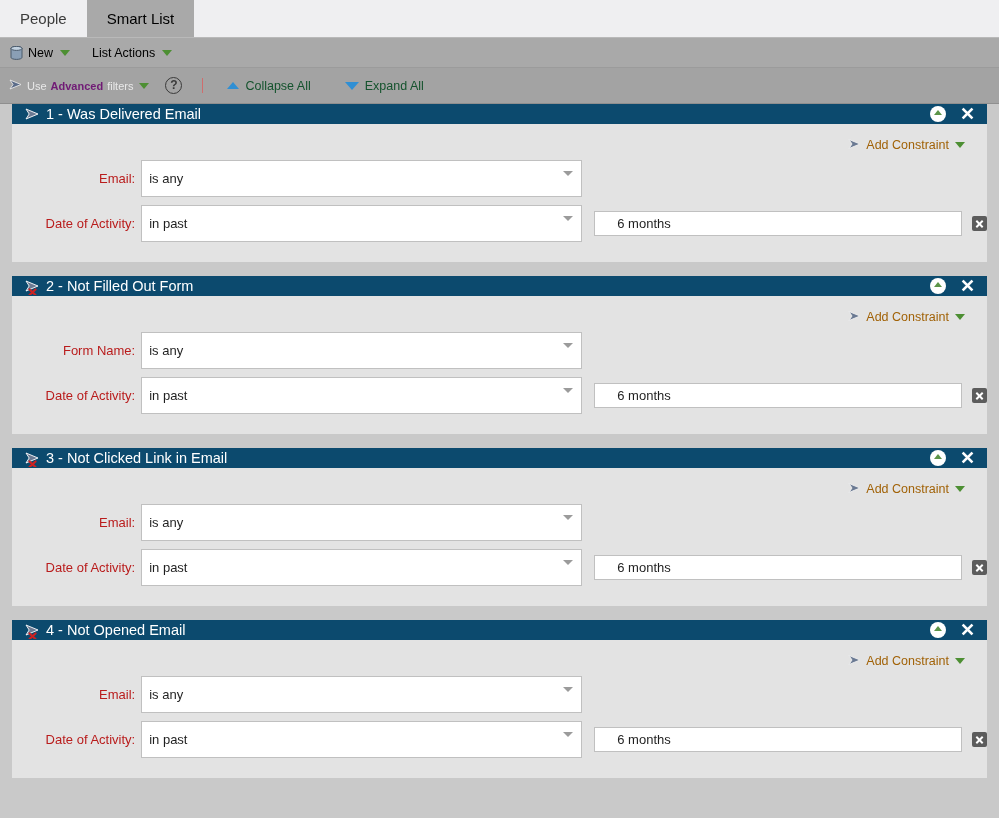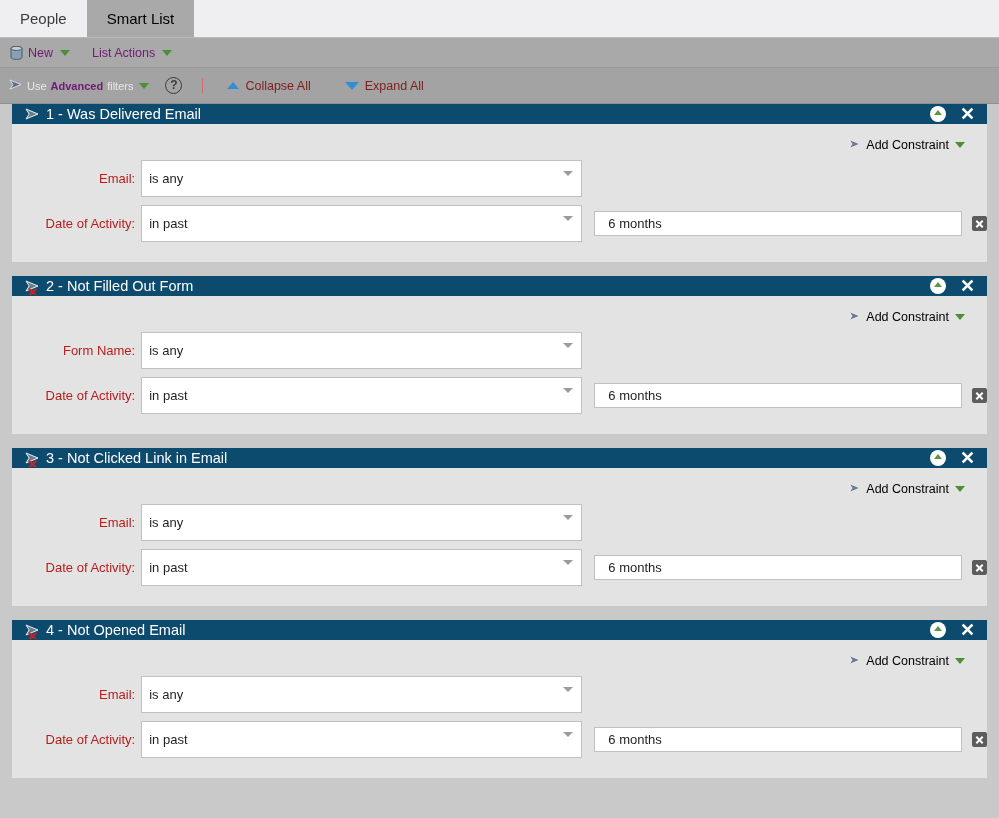--- a/index.html
+++ b/index.html
@@ -38,21 +38,21 @@
     height: 30px;
     background: #a9a9a9;
     display: flex;
     align-items: center;
     padding-left: 10px;
     gap: 22px;
     border-bottom: 1px solid #9b9b9b;
   }
   .tool-item {
     display: flex; align-items: center; gap: 5px;
-    font-size: 12.5px; color: #701a75; cursor: pointer;
+    font-size: 12.5px; color: #000000; cursor: pointer;
     white-space: nowrap;
   }
   .caret-green {
     width: 0; height: 0;
     border-left: 5px solid transparent;
     border-right: 5px solid transparent;
     border-top: 6px solid #4d8f33;
     display: inline-block;
     margin-left: 2px;
   }
@@ -96,21 +96,21 @@
     text-align: center; font-weight: bold;
     cursor: pointer;
   }
   .vbar {
     margin-left: 20px;
     width: 1px; height: 15px;
     background: #cf6d6d;
   }
   .collapse-expand {
     display: flex; align-items: center; gap: 6px;
-    font-size: 12.5px; color: #7f1d1d; cursor: pointer;
+    font-size: 12.5px; color: #14532d; cursor: pointer;
     white-space: nowrap;
   }
   .cx-wrap { margin-left: 24px; display: flex; align-items: center; gap: 34px; }
   .tri-up {
     width: 0; height: 0;
     border-left: 6px solid transparent;
     border-right: 6px solid transparent;
     border-bottom: 7px solid #2f8fd4;
   }
   .tri-down {
@@ -159,21 +159,21 @@
   .panel-body {
     background: #e3e3e3;
     padding: 0 0 14px 0;
   }
   .constraint-row {
     display: flex; justify-content: flex-end; align-items: center;
     padding: 13px 22px 6px 0;
   }
   .add-constraint {
     display: flex; align-items: center; gap: 4px;
-    font-size: 12.5px; color: #000000; cursor: pointer;
+    font-size: 12.5px; color: #a16207; cursor: pointer;
     white-space: nowrap;
   }
 
   .form-row {
     display: flex; align-items: center;
     padding: 2px 0 2px 0;
     margin-bottom: 4px;
   }
   .form-label {
     width: 130px;
@@ -199,21 +199,21 @@
     border-left: 5px solid transparent;
     border-right: 5px solid transparent;
     border-top: 5px solid #9b9b9b;
   }
   .value-box {
     margin-left: 12px;
     width: 370px; height: 25px;
     background: #ffffff;
     border: 1px solid #c0c0c0;
     font-size: 13px; color: #1f1f1f;
-    padding: 0 13px;
+    padding: 0 22px;
     font-family: "Liberation Sans", sans-serif;
     outline: none;
   }
   .clear-btn {
     margin-left: 10px;
     width: 15px; height: 15px;
     background: #5c5c5c;
     border-radius: 2px;
     color: #ffffff;
     font-size: 11px; font-weight: bold;

